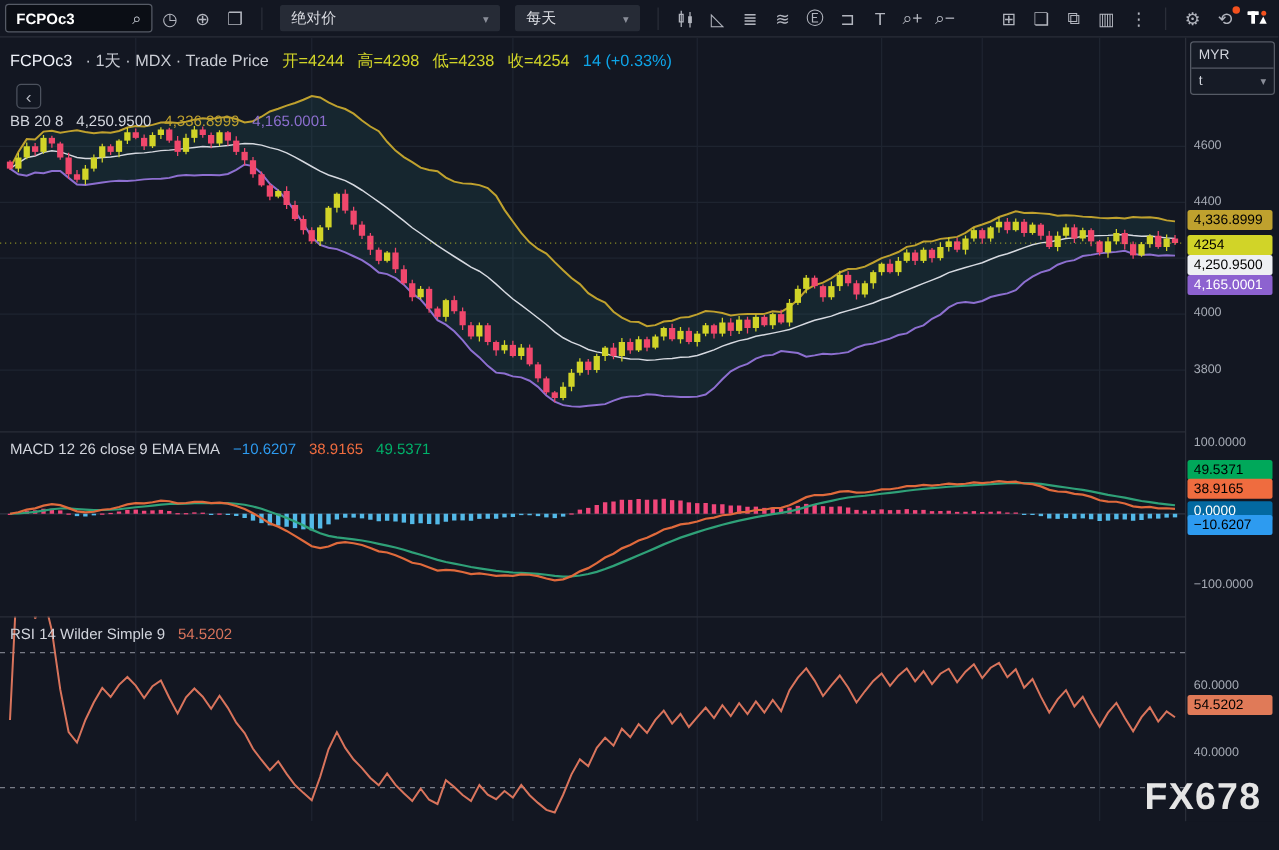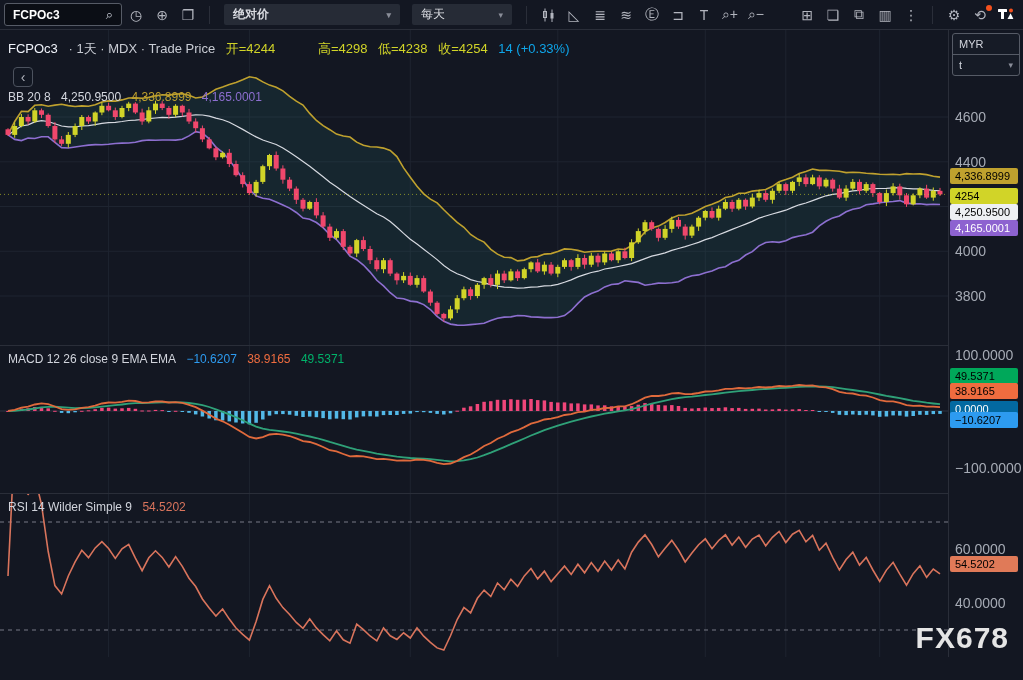--- a/index.html
+++ b/index.html
@@ -6,21 +6,21 @@
   body{font-family:"Liberation Sans",sans-serif;}
   .app{position:relative;width:1023px;height:680px;background:#131722;color:#d1d4dc;overflow:hidden;}
 
   
   .toolbar{position:absolute;top:0;left:0;right:0;height:30px;display:flex;align-items:center;gap:2px;padding:0 4px;border-bottom:1px solid #2a2e39;background:#131722;z-index:6;box-sizing:border-box;}
   .symbol-box{display:flex;align-items:center;justify-content:space-between;height:21px;width:100px;padding:0 8px;border:1px solid #565b66;border-radius:3px;background:#0b0e15;color:#fff;font-size:12px;font-weight:bold;cursor:pointer;}
   .symbol-box .sicon{font-weight:normal;color:#cfd3dc;font-size:13px;}
   .tbtn{background:none;border:none;color:#b2b5be;font-size:14px;height:24px;min-width:24px;display:flex;align-items:center;justify-content:center;cursor:pointer;padding:0 3px;position:relative;}
   .tsep{width:1px;height:18px;background:#2a2e39;margin:0 7px;}
   .dd{display:flex;align-items:center;justify-content:space-between;height:21px;background:#262b36;border-radius:2px;color:#d8dae0;font-size:12px;padding:0 9px;margin:0 5px;cursor:pointer;}
-  .dd-wide{width:158px;font-weight:bold;}
+  .dd-wide{width:158px;}
   .dd-mid{width:82px;}
   .chev{font-size:9px;color:#8a8e99;margin-left:6px;}
   .spacer{flex:1;}
   .dot{position:absolute;top:2px;right:0;width:6px;height:6px;border-radius:50%;background:#f4511e;}
 
   
   .chart{position:absolute;top:30px;left:0;width:1023px;height:650px;}
   .pane{position:absolute;left:0;width:948px;}
   .pane svg{display:block;}
   .pane-price{top:0;height:315px;}
@@ -38,21 +38,21 @@
   .legend-macd{top:322px;}
   .legend-rsi{top:470px;}
   .backbtn{position:absolute;top:37px;left:13px;width:20px;height:20px;border:1px solid #4c525e;border-radius:4px;background:rgba(19,23,34,.85);color:#b2b5be;font-size:14px;line-height:1;display:flex;align-items:center;justify-content:center;z-index:4;cursor:pointer;padding:0;}
   .watermark{position:absolute;top:591px;right:14px;font-size:30px;font-weight:bold;letter-spacing:1px;color:#e5e5e5;z-index:5;}
 
   
   .axis-col{position:absolute;left:948px;top:0;width:75px;height:627px;border-left:1px solid #2a2e39;background:#131722;z-index:2;box-sizing:border-box;}
   .axis-dd-stack{position:absolute;top:3px;left:3px;width:66px;border:1px solid #565b66;border-radius:3px;overflow:hidden;background:#161b26;}
   .axis-dd{display:flex;align-items:center;justify-content:space-between;height:20px;padding:0 6px;font-size:11px;color:#d1d4dc;cursor:pointer;gap:34px;}
   .axis-dd + .axis-dd{border-top:1px solid #565b66;}
-  .axis-tick{position:absolute;left:6px;height:14px;line-height:14px;font-size:14px;color:#a6abb5;}
+  .axis-tick{position:absolute;left:6px;height:14px;line-height:14px;font-size:10px;color:#a6abb5;}
   .axis-tag{position:absolute;left:1px;width:68px;height:16px;line-height:16px;font-size:11px;border-radius:2px;padding-left:5px;box-sizing:border-box;z-index:3;}
 
   
   .time-axis{position:absolute;left:0;top:627px;width:1023px;height:23px;border-top:1px solid #2a2e39;background:#131722;z-index:2;box-sizing:border-box;}
   .time-label{position:absolute;top:5px;font-size:11px;color:#a6abb5;}
   .corner-icon{position:absolute;right:8px;top:3px;background:none;border:none;color:#787b86;font-size:14px;cursor:pointer;padding:0;}
 </style>
 </head>
 <body>
 
@@ -584,21 +584,21 @@
           <polyline fill="none" stroke="#d9745c" stroke-width="1.6" points="8,83 14.7,-52 21.4,-52 28.1,2 34.8,-16 41.5,11.5 48.2,58.5 54.9,92.6 61.6,101 68.3,83 75.1,68.8 81.8,57.3 88.5,64.6 95.2,54.9 101.9,48.6 108.6,55.5 115.3,65.4 122,55.9 128.7,51.4 135.4,65.2 142.1,77.7 148.8,64.8 155.5,57.8 162.2,64.4 168.9,74 175.6,63.6 182.3,73.3 189,85.2 195.7,93.5 202.4,106 209.2,115 215.9,123.1 222.6,116 229.3,126.1 236,135 242.7,141.3 249.4,147.2 256.1,128.6 262.8,106.4 269.5,92.7 276.2,105.3 282.9,114.6 289.6,121.5 296.3,129.4 303,135.3 309.7,125.8 316.4,134.9 323.1,141.6 329.8,147.8 336.5,137.9 343.3,146.8 350,150.2 356.7,131.1 363.4,136.6 370.1,143 376.8,147.8 383.5,135 390.2,142.8 396.9,146.4 403.6,139.8 410.3,145 417,134.9 423.7,143.2 430.4,149.3 437.1,154.9 443.8,157 450.5,142.8 457.2,126.5 463.9,114.5 470.6,119.9 477.4,105.3 484.1,97.1 490.8,103.5 497.5,90 504.2,96.8 510.9,86.3 517.6,93.4 524.3,82.9 531,75.5 537.7,85.9 544.4,78.2 551.1,88.6 557.8,80.7 564.5,73.1 571.2,81.5 577.9,71.2 584.6,79.8 591.3,69.6 598,78.3 604.7,68.1 611.5,77 618.2,66.9 624.9,75.9 631.6,59.2 638.3,49.1 645,41.7 651.7,51.5 658.4,63.8 665.1,55.3 671.8,47.4 678.5,57 685.2,69 691.9,60 698.6,51.7 705.3,45.8 712,55.7 718.7,47.5 725.4,41.8 732.1,52.1 738.8,44 745.6,54.3 752.3,46 759,42 765.7,52.8 772.4,44.3 779.1,38.4 785.8,49.5 792.5,41.2 799.2,37.3 805.9,48.8 812.6,42.4 819.3,57.2 826,50.2 832.7,64.3 839.4,77 846.1,66.5 852.8,59.1 859.5,72.1 866.2,64.4 872.9,77 879.7,88.4 886.4,77.1 893.1,69.3 899.8,81.2 906.5,92.1 913.2,80.7 919.9,72.8 926.6,84.3 933.3,76.1 940,80.8"></polyline>
         </svg>
       </div>
     <div class="sep sep1"></div>
     <div class="sep sep2"></div>
 
     <div class="legend legend-header">
       <span style="color:#f0f3fa">FCPOc3</span>
       <span class="meta">· 1天 · MDX · Trade Price</span>
       <span style="color: rgb(209, 212, 40);">开=4244</span>
-      <span style="color: rgb(209, 212, 40); margin-left: 32px;">高=4298</span>
+      <span style="color: rgb(209, 212, 40);">高=4298</span>
       <span style="color: rgb(209, 212, 40);">低=4238</span>
       <span style="color: rgb(209, 212, 40);">收=4254</span>
       <span style="color: #0ea5e9;">14 (+0.33%)</span>
     </div>
     <button class="backbtn">‹</button>
     <div class="legend legend-bb">
       <span>BB 20 8</span>
       <span style="color: rgb(214, 217, 224);">4,250.9500</span>
       <span style="color: rgb(191, 161, 46);">4,336.8999</span>
       <span style="color: rgb(141, 111, 208);">4,165.0001</span>

